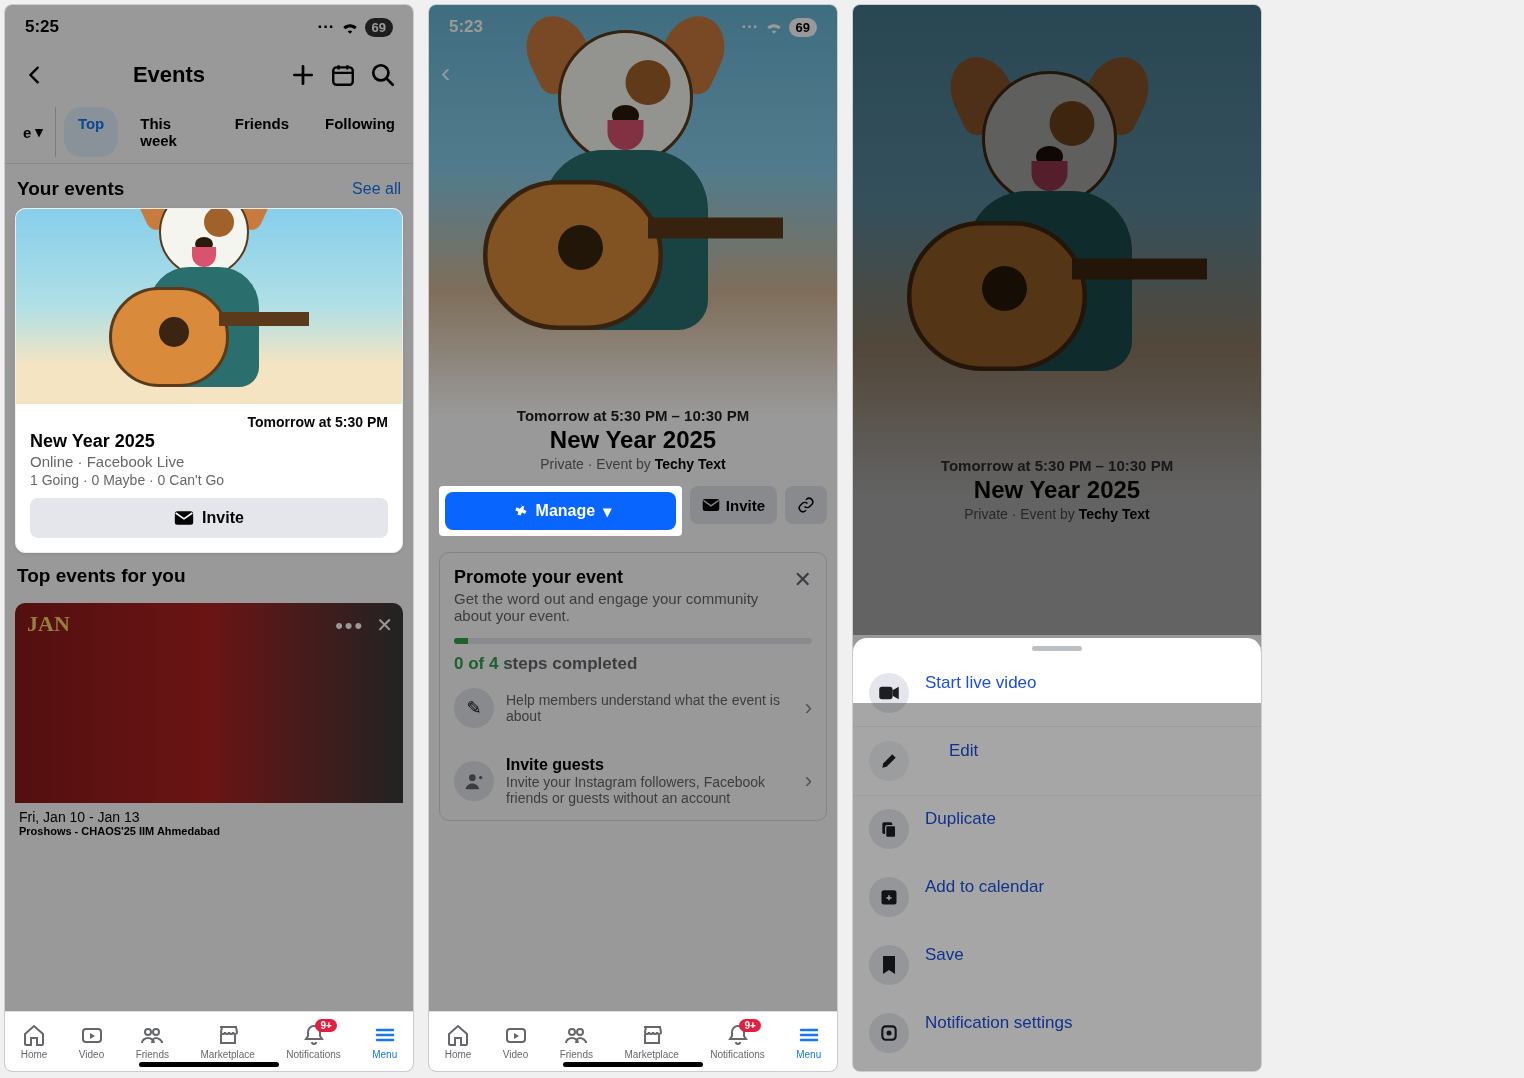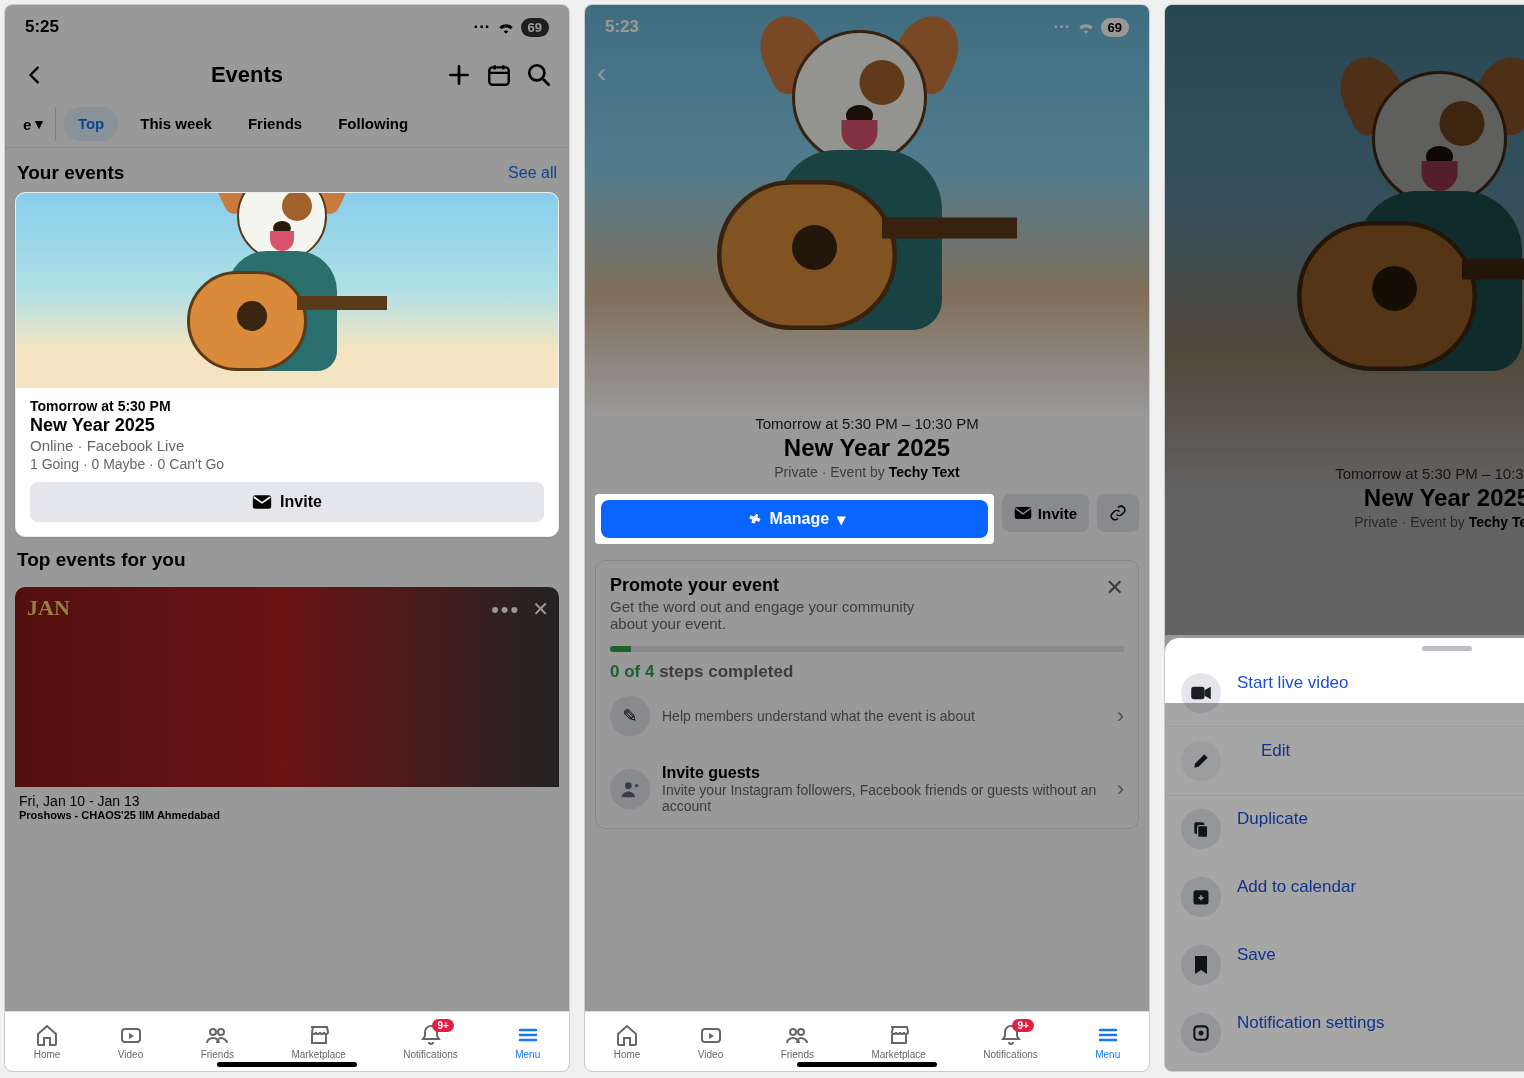--- a/index.html
+++ b/index.html
@@ -87,21 +87,21 @@
   border: 1px solid #eee;
   background:#fff;
 }
 .event-cover {
   height: 195px;
   background: linear-gradient(180deg, #87ceeb 0%, #b0e0e6 50%, #f4e4c1 80%);
   display:flex; align-items:center; justify-content:center;
   position:relative;
 }
 .event-body { padding: 10px 14px 14px; }
-.ev-line1 { font-size: 14px; color: #050505; font-weight:600;}
+.ev-line1 { font-size: 14px; color: #050505; font-weight:600;text-align:right;}
 .ev-title { font-size: 18px; font-weight: 800; margin: 1px 0; }
 .ev-line3 { font-size: 15px; color: #65676b; }
 .ev-line4 { font-size: 14px; color: #65676b; margin-top:2px;}
 .invite-btn {
   margin-top: 10px; width: 100%; height: 40px;
   background: #e4e6eb; border: none; border-radius: 8px;
   display:flex; align-items:center; justify-content:center; gap:8px;
   font-size:16px; font-weight:700; color:#050505;
 }
 .top-events-cover {
@@ -144,21 +144,21 @@
 .s2-cover {
   height: 410px;
   background: linear-gradient(180deg, #6ab7d6 0%, #87ceeb 40%, #d4b896 70%, rgba(0,0,0,0) 100%);
   position:relative;
 }
 .s2-back {
   position:absolute; top:52px; left:12px;
   font-size: 28px; color:#fff;
 }
 .s2-center { text-align:center; margin-top:-8px; padding-bottom:14px;}
-.s2-time { font-size: 15px; font-weight:400; color:#1c1e21;margin-top:8px; }
+.s2-time { font-size: 15px; font-weight:700; color:#1c1e21; }
 .s2-title { font-size: 24px; font-weight: 800; margin:2px 0;}
 .s2-sub { font-size: 14px; color:#65676b; }
 .s2-sub b { color:#050505; font-weight:700;}
 .s2-actions {
   display:flex; gap:8px; padding: 0 10px; margin-bottom: 16px;
 }
 .manage-btn {
   flex:1; background:#0866ff; color:#fff; border:none; border-radius:8px;
   height:38px; font-size:16px; font-weight:700;
   display:flex; align-items:center; justify-content:center; gap:8px;
@@ -242,21 +242,21 @@
 }
 .dog-guitar .g-hole { width:30px; height:30px; background:#3a2510; border-radius:50%; position:absolute; left:50px; top:40px;}
 .dog-guitar .g-neck { position:absolute; left:110px; top:35px; width:90px; height:14px; background:#5a3a1a;}
 
 
 .phone { transform-origin: top left; }
 body { align-items: flex-start; }
 .phone { height: 1068px; width: 498px; }
 
 body { gap: 14px; }
-.phone { width: 566px; height: 1068px; }
+.phone { width: 410px; height: 1068px; }
 
 </style>
 </head>
 <body>
 
 <div class="phone" style="height:1068px">
   <div class="dim-overlay"></div>
 
   <div class="status-bar">
     <span>5:25</span>

